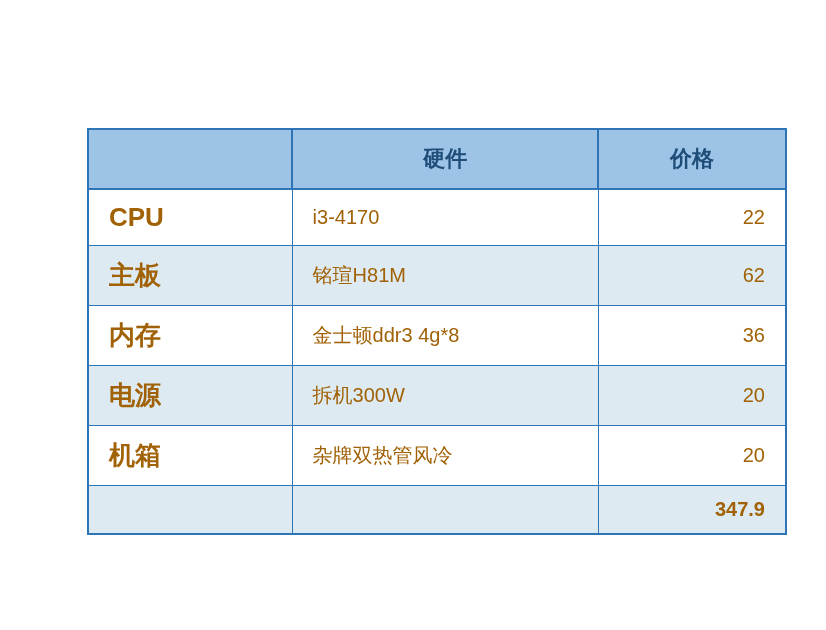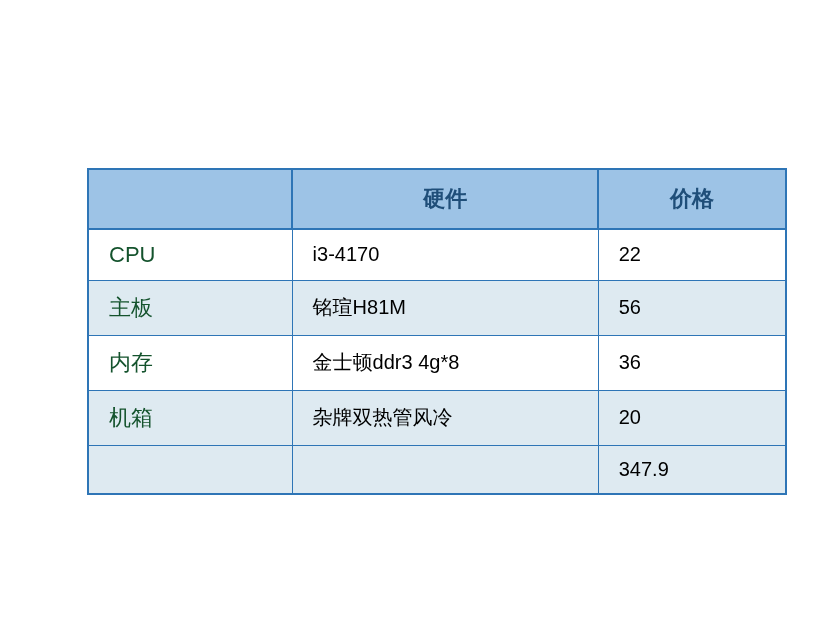--- a/index.html
+++ b/index.html
@@ -47,51 +47,51 @@
     }
 
     thead tr th:nth-child(3) {
       width: 184px;
     }
 
     tbody tr td {
       padding: 12px 20px;
       border: 1.5px solid #2e75b6;
       font-size: 20px;
-      color: #000000;
+      color: #a16207;
     }
 
     tbody tr:nth-child(odd) {
       background-color: #ffffff;
     }
 
     tbody tr:nth-child(even) {
       background-color: #deeaf1;
     }
 
     tbody tr td:first-child {
-      font-weight: normal;
-      font-size: 22px;
-      color: #14532d;
+      font-weight: bold;
+      font-size: 26px;
+      color: #a16207;
     }
 
     tbody tr td:nth-child(3) {
-      text-align: left;
+      text-align: right;
     }
 
     .total-row td {
       background-color: #deeaf1 !important;
       text-align: right;
       font-size: 20px;
       padding: 12px 20px;
     }
 
     .total-row td:nth-child(3) {
       font-size: 20px;
-      font-weight: normal;
+      font-weight: bold;
     }
   </style>
 </head>
 <body>
 
 <div class="table-wrapper">
   <table>
     <thead>
       <tr>
         <th></th>
@@ -101,26 +101,31 @@
     </thead>
     <tbody id="table-body">
     <tr>
           <td>CPU</td>
           <td>i3-4170</td>
           <td>22</td>
         </tr>
         <tr>
           <td>主板</td>
           <td>铭瑄H81M</td>
-          <td>56</td>
+          <td>62</td>
         </tr>
         <tr>
           <td>内存</td>
           <td>金士顿ddr3 4g*8</td>
           <td>36</td>
+        </tr>
+        <tr>
+          <td>电源</td>
+          <td>拆机300W</td>
+          <td>20</td>
         </tr>
         <tr>
           <td>机箱</td>
           <td>杂牌双热管风冷</td>
           <td>20</td>
         </tr>
         <tr class="total-row">
           <td></td>
           <td></td>
           <td>347.9</td>

